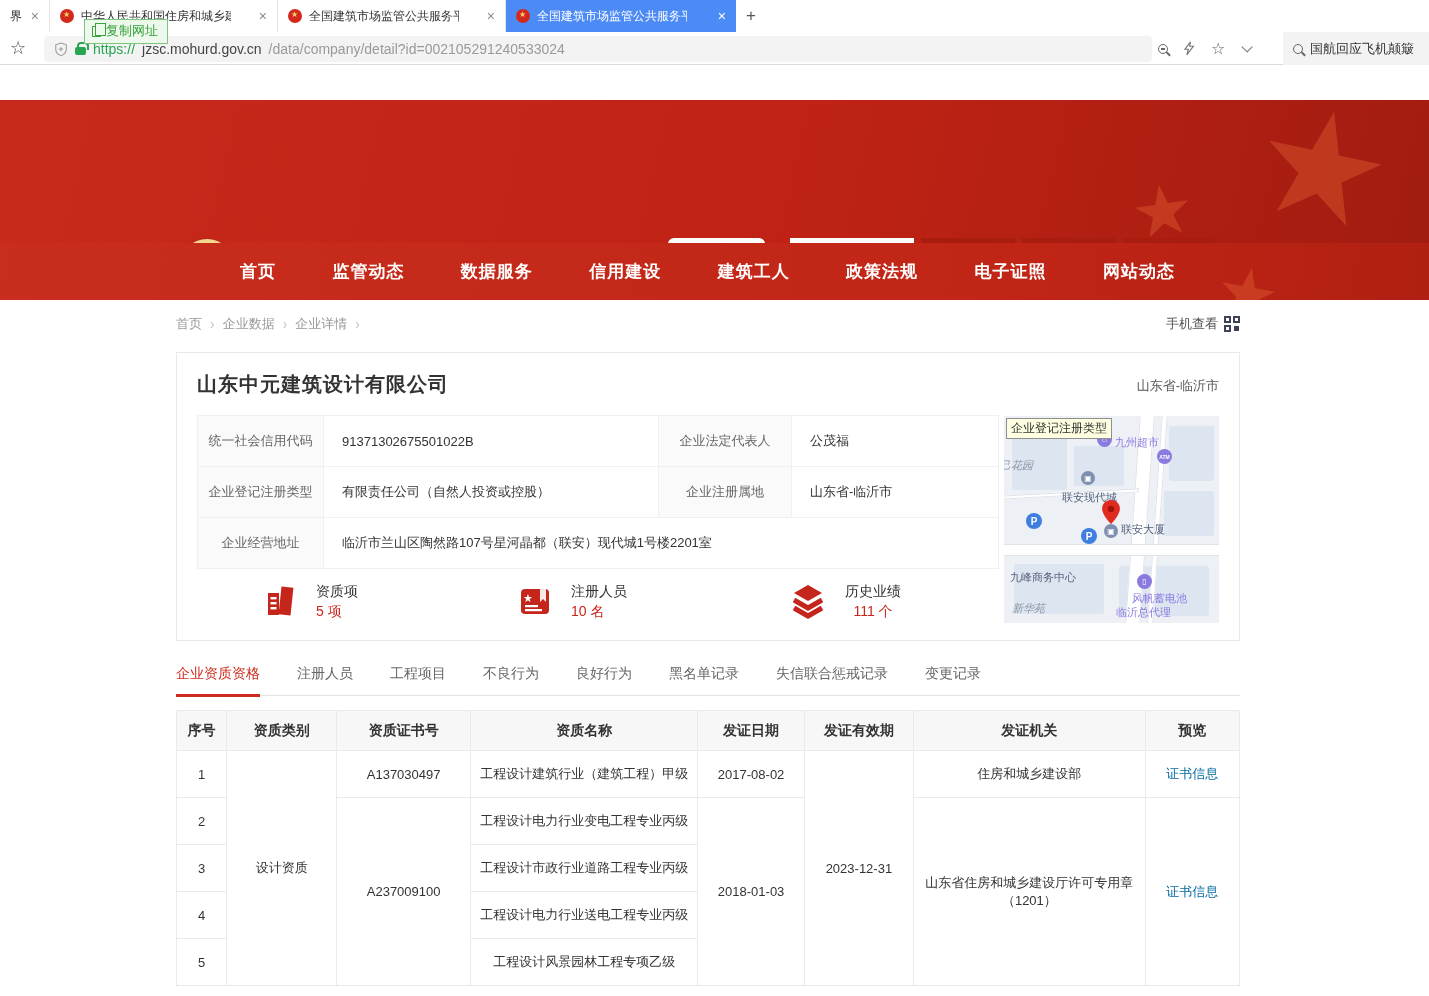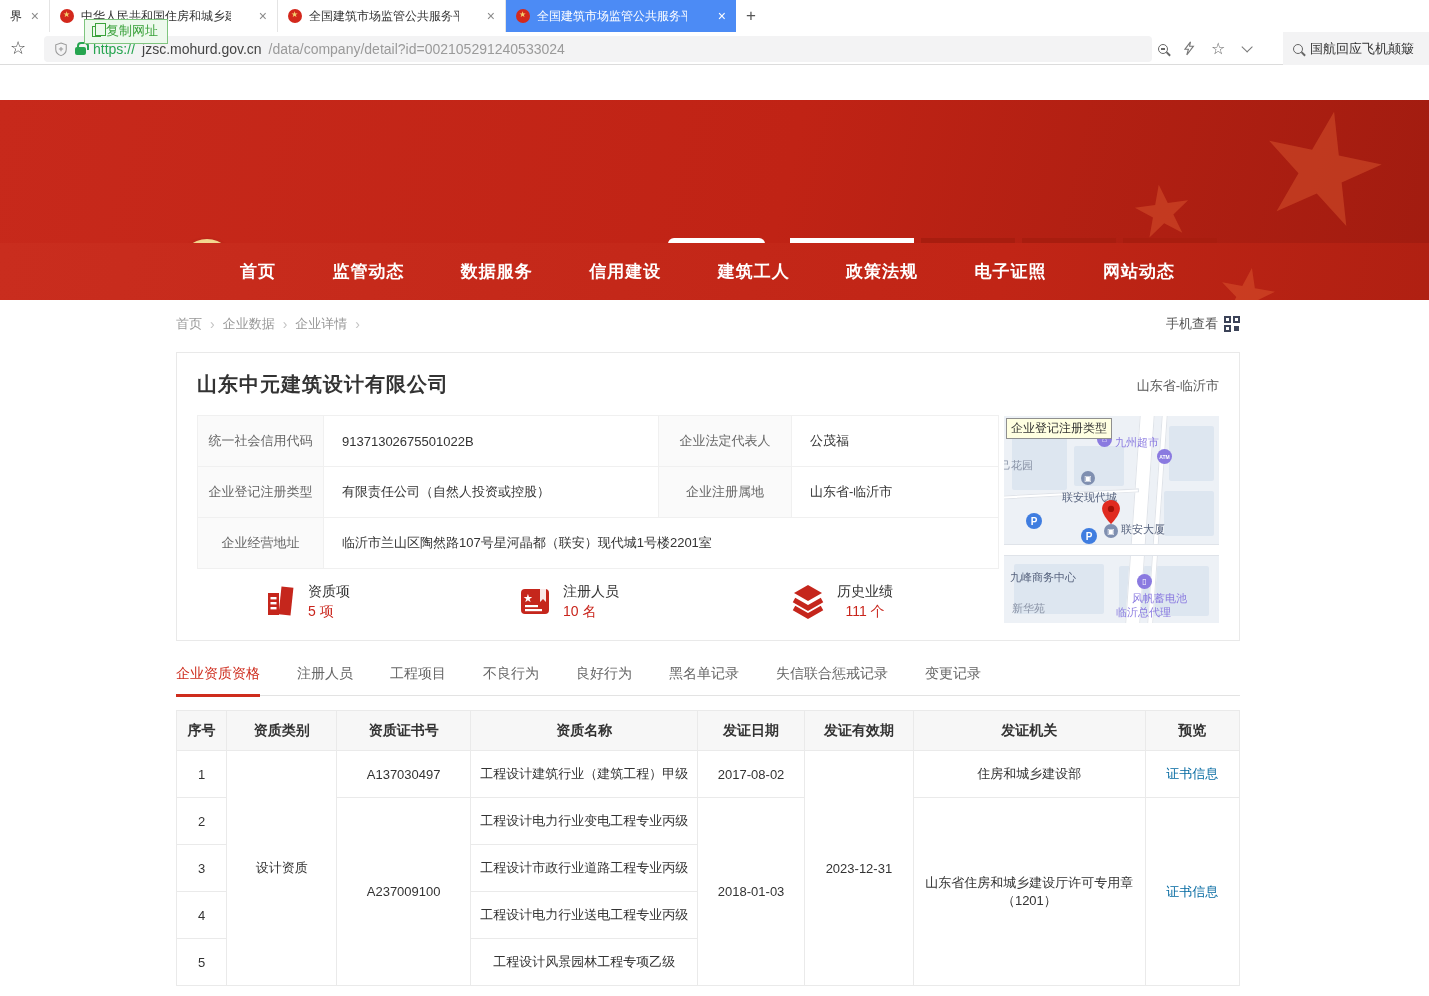--- a/index.html
+++ b/index.html
@@ -68,35 +68,35 @@
 
   
   .card { position:absolute; left:176px; top:352px; width:1064px; height:289px; border:1px solid #e9e9e9; background:#fff; }
   .c-name { position:absolute; left:20px; top:18px; font-size:20px; font-weight:bold; color:#333; letter-spacing:1px; }
   .c-region { position:absolute; right:20px; top:24px; font-size:13px; color:#555; }
   .info-tbl { position:absolute; left:20px; top:62px; width:793px; border-collapse:collapse; table-layout:fixed; }
   .info-tbl td { border:1px solid #f0f0f0; height:51px; font-size:13px; color:#333; padding-left:18px; }
   .info-tbl td.lbl { background:#fafafa; color:#666; text-align:center; padding-left:0; }
   .c-lb1{width:126px;} .c-vl1{width:335px;} .c-lb2{width:133px;} .c-vl2{width:207px;}
 
-  .stat { position:absolute; top:228px; display:flex; align-items:center; gap:10px; }
+  .stat { position:absolute; top:228px; display:flex; align-items:center; gap:18px; }
   .stat .txt { font-size:14px; color:#333; line-height:20px; }
   .stat .val { color:#c9251c; }
   .s1{left:85px;} .s2{left:340px;} .s3{left:612px;text-align:center;}
 
   .map { position:absolute; right:20px; top:63px; width:215px; height:207px; background:#edf1f6; overflow:hidden; font-size:11px; }
   .blk { position:absolute; background:#dde6f0; border-radius:2px; }
   .road { position:absolute; background:#fff; border:1px solid #dfe3e9; }
   .map-tip { position:absolute; left:2px; top:2px; z-index:5; background:#ffffe1; border:1px solid #8f8f8f; color:#333; font-size:12px; padding:1px 4px; }
   .poi { position:absolute; border-radius:50%; color:#fff; display:flex; align-items:center; justify-content:center; font-weight:bold; z-index:3; }
   .poi.purple { background:#8a7ae0; width:15px; height:15px; font-size:8px; }
   .poi.blue { background:#3f7de0; width:16px; height:16px; font-size:10px; }
   .poi.bld { background:#7f8fb0; width:14px; height:14px; font-size:8px; }
   .mlabel { position:absolute; z-index:4; white-space:nowrap; }
-  .ml-purple { color:#8a7ae0; } .ml-dark { color:#55617c; } .ml-gray { color:#8a93a6; }
+  .ml-purple { color:#8a7ae0; } .ml-dark { color:#55617c; } .ml-gray { color:#8a93a6;font-style:italic; }
   .pin { position:absolute; left:98px; top:84px; z-index:6; }
 
   
   .dtabs { position:absolute; left:176px; top:665px; width:1064px; border-bottom:1px solid #e3e3e3; display:flex; gap:37px; }
   .dtab { font-size:14px; color:#666; padding-bottom:11px; }
   .dtab.active { color:#ce2c1d; border-bottom:3px solid #ce2c1d; margin-bottom:-2px;text-align:right; }
 
   
   .qtbl { position:absolute; left:176px; top:710px; width:1064px; border-collapse:collapse; table-layout:fixed; }
   .qtbl th { background:#f7f7f7; font-size:14px; font-weight:bold; color:#333; height:40px; border:1px solid #eaeaea; }

